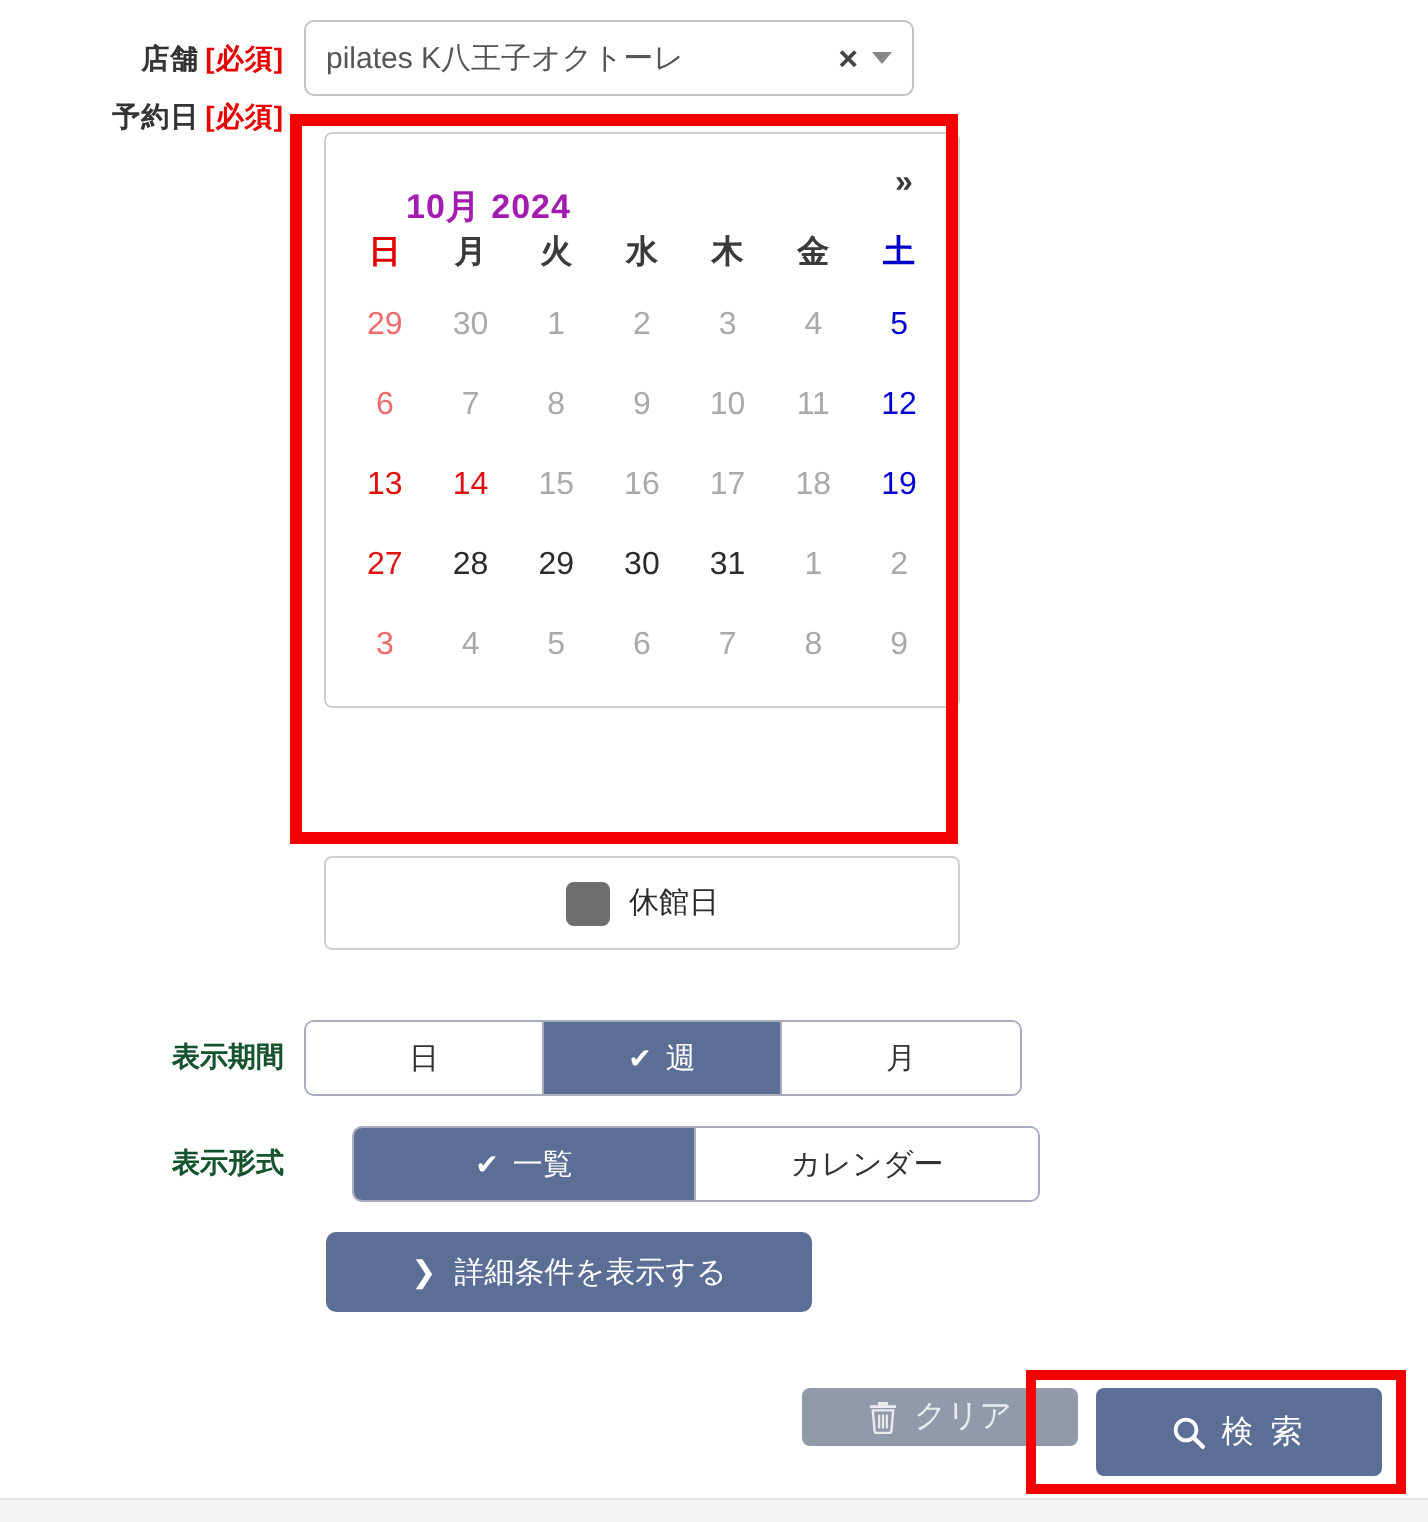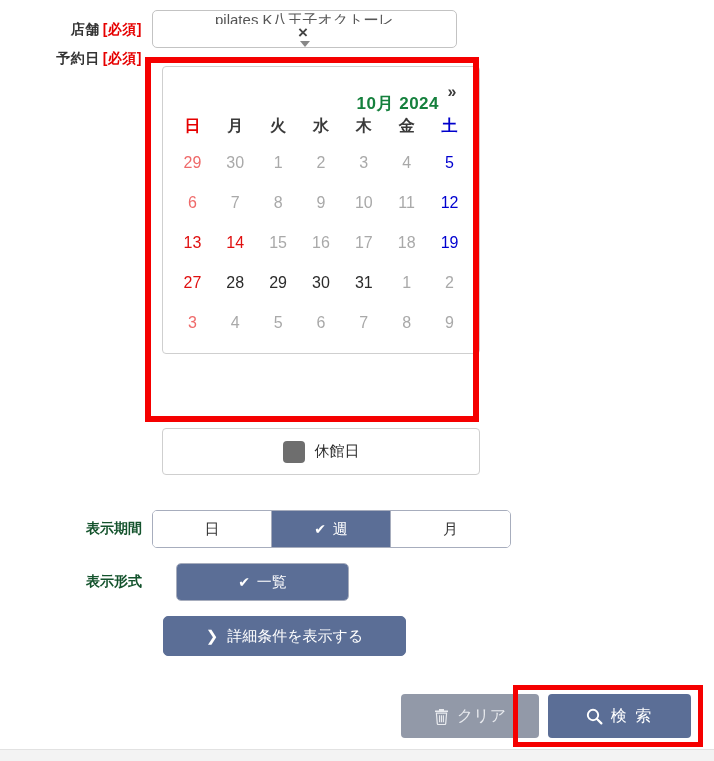--- a/index.html
+++ b/index.html
@@ -37,21 +37,20 @@
   .store-row { left: 0; top: 10px; width: 714px; }
   .store-label { width: 152px; padding-right: 10px; line-height: 38px; }
   .store-select {
     position: relative;
     width: 305px; height: 38px;
     border: 1px solid #c3c3c3;
     border-radius: 5px;
     background: #ffffff;
     display: flex; align-items: center;
     padding: 0 10px;
-    flex-direction: column;
   }
   .store-value {
     flex: 1;
     font-size: 15px;
     color: #555555;
     white-space: nowrap;
     overflow: hidden;
   }
   .sel-clear {
     color: #444; font-size: 17px; font-weight: bold;
@@ -90,23 +89,23 @@
     background: #ffffff;
     padding: 8px 8px 10px 8px;
   }
   .cal-head {
     display: flex; align-items: center;
     height: 34px;
     padding: 0 6px;
     position: relative;
   }
   .cal-title {
-    flex: 1; text-align: right;
+    flex: 1; text-align: left;
     font-size: 17px; font-weight: bold;
-    color: #15803d;
+    color: #a21caf;
     letter-spacing: 0.5px;
     margin-top: 22px;
   }
   .cal-prev, .cal-next {
     width: 26px; text-align: center;
     font-size: 16px; font-weight: bold;
     color: #3a3a3a; cursor: pointer;
     line-height: 1;
   }
   .cal-prev { visibility: hidden; }
@@ -217,21 +216,21 @@
     font-size: 15px;
     display: flex; align-items: center; justify-content: center;
     cursor: pointer;
   }
   .detail-chevron { margin-right: 9px; font-weight: bold; font-size: 15px; }
 
   
   .clear-btn {
     position: absolute;
     left: 401px; top: 694px;
-    width: 138px; height: 44px;
+    width: 138px; height: 29px;
     background: #9299a8;
     border: none;
     border-radius: 4px;
     color: #e9ebef;
     font-size: 16px;
     display: flex; align-items: center; justify-content: center;
     cursor: default;
   }
   .search-btn {
     position: absolute;
@@ -383,20 +382,23 @@
       </div>
   </div>
 
   <div class="format-row tg-row">
     <div class="tg-label">表示形式</div>
     <div class="toggle-group" id="format-group">
         <div class="tg-btn active fmt-list">
           <span class="tg-check">✔</span>
           <span>一覧</span>
         </div>
+        <div class="tg-btn fmt-cal">
+          <span>カレンダー</span>
+        </div>
       </div>
   </div>
 
   <div class="detail-btn">
     <span class="detail-chevron">❯</span>
     <span>詳細条件を表示する</span>
   </div>
 
   <div class="clear-btn">
     <span class="btn-ico">

